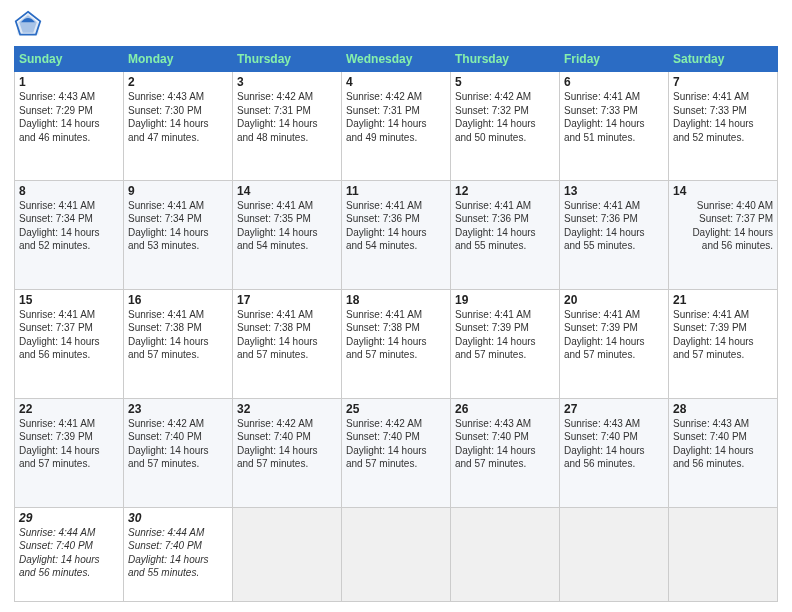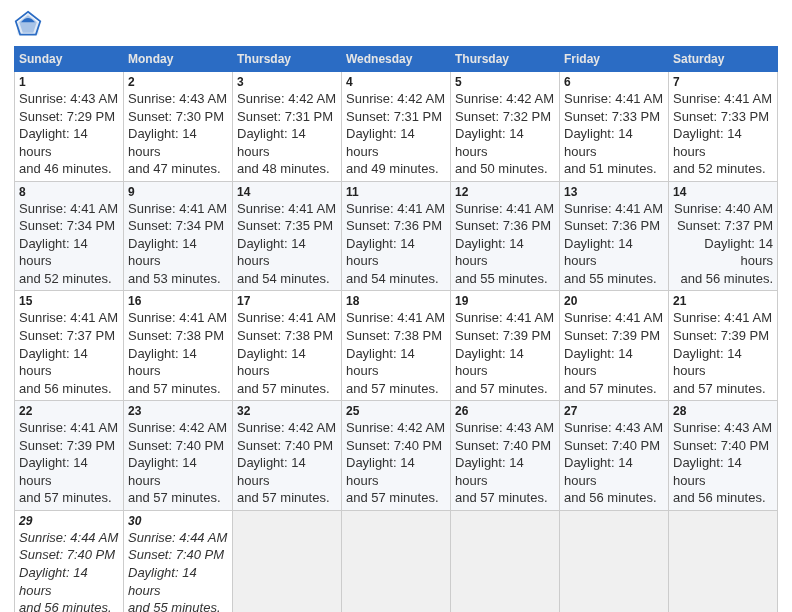--- a/index.html
+++ b/index.html
@@ -63,21 +63,21 @@
     }
     .calendar {
       flex: 1;
       border: 1px solid #ccc;
       border-collapse: collapse;
       width: 100%;
       table-layout: fixed;
     }
     .calendar th {
       background: #2b6cc4;
-      color: #e5e5e5;
+      color: #86efac;
       font-size: 12px;
       font-weight: bold;
       padding: 5px 4px;
       text-align: left;
       border: 1px solid #2b6cc4;
     }
     .calendar td {
       border: 1px solid #ccc;
       vertical-align: top;
       padding: 3px 4px;
@@ -90,21 +90,21 @@
       background: #f5f7fa;
     }
     .day-num {
       font-size: 12px;
       font-weight: bold;
       color: #222;
       display: block;
       margin-bottom: 1px;
     }
     .day-info {
-      font-size: 13px;
+      font-size: 10px;
       color: #333;
       line-height: 1.35;
     }
     .empty-cell {
       background: #f0f0f0 !important;
     }
     .last-row td {
       height: 76px;
       font-style: italic;
     }

